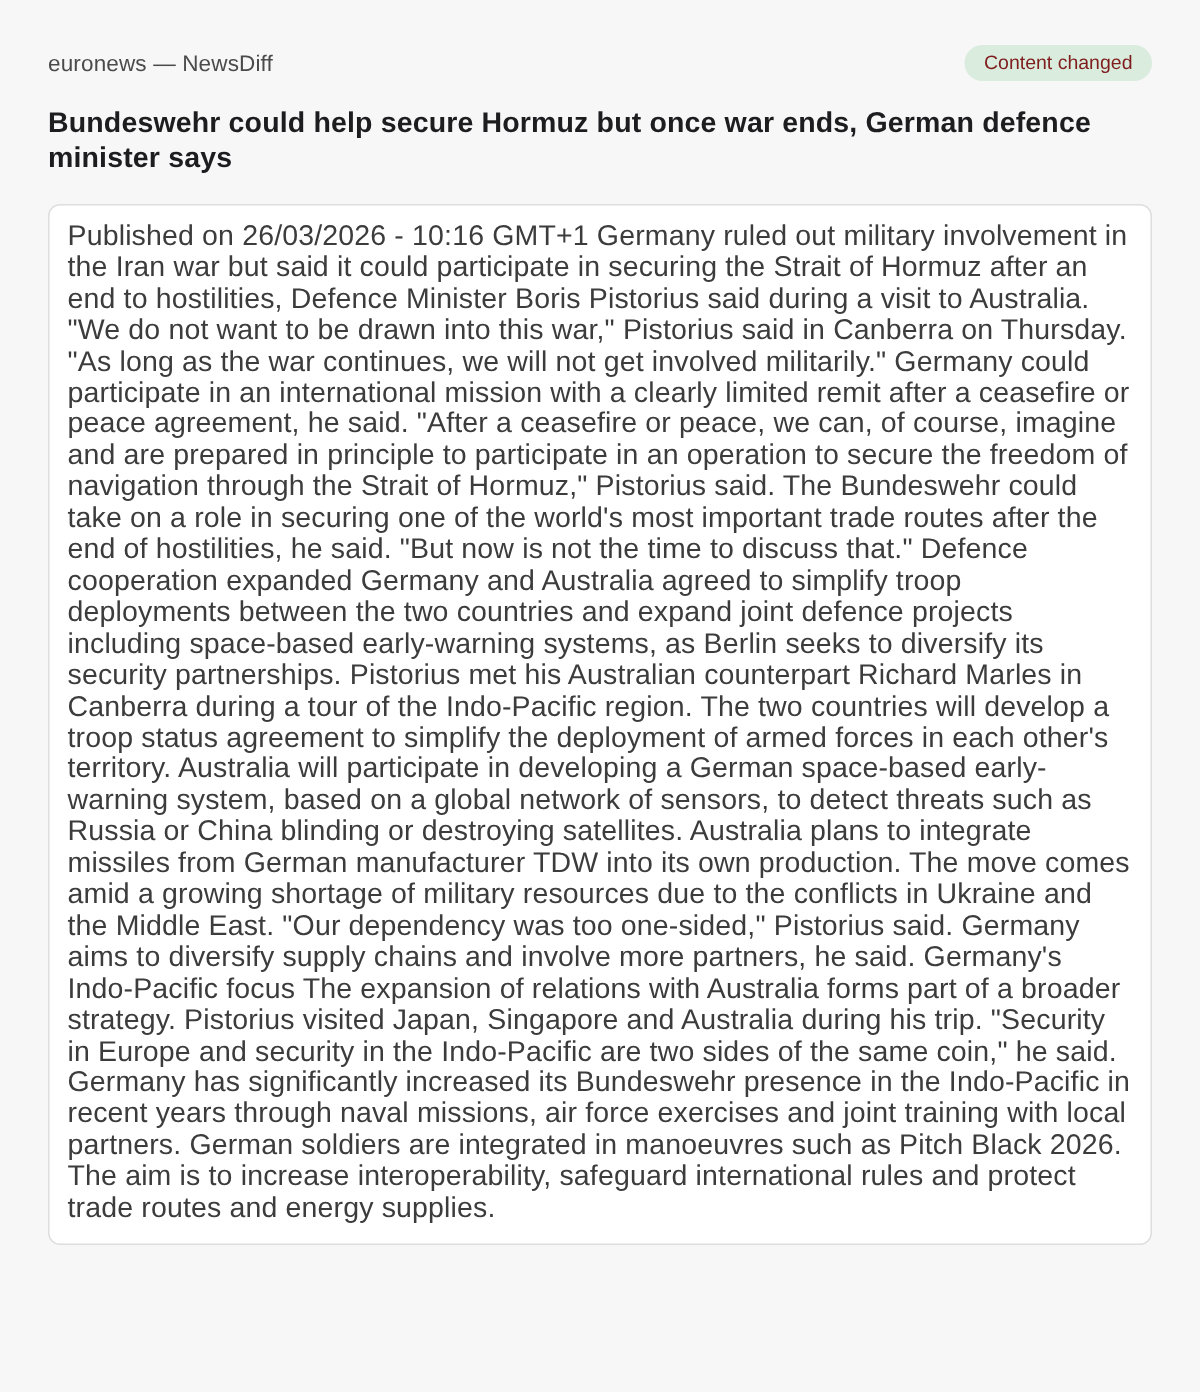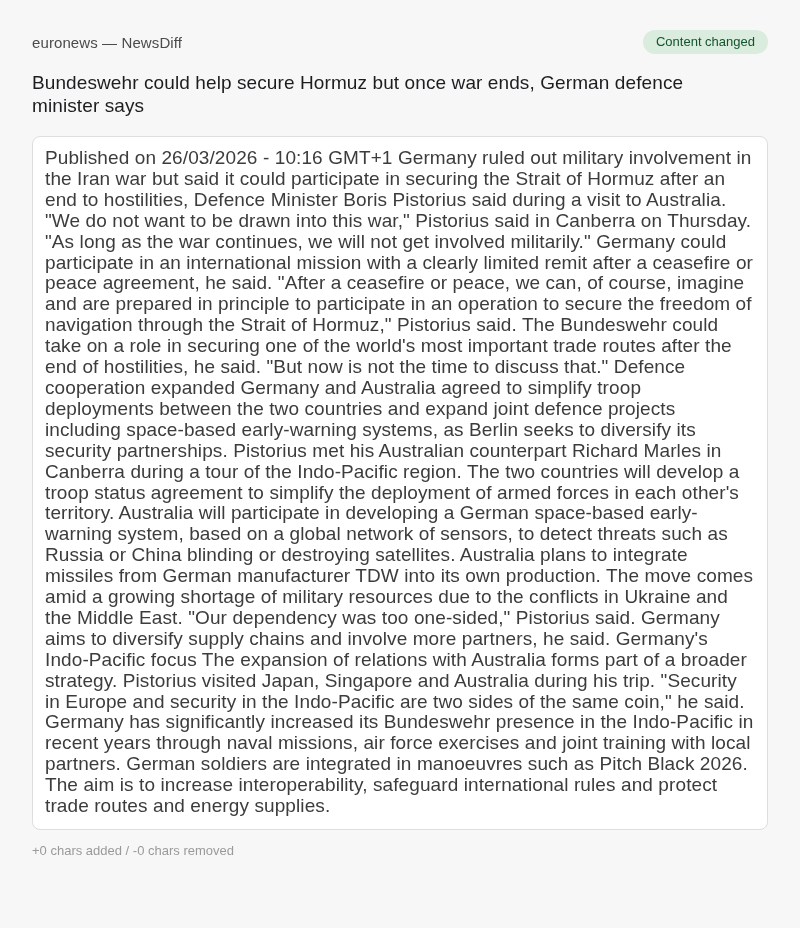--- a/index.html
+++ b/index.html
@@ -23,30 +23,30 @@
     align-items: center;
     margin-bottom: 17px;
   }
   .brand {
     font-size: 15px;
     color: #4b4b4b;
     letter-spacing: 0.1px;
   }
   .badge {
     font-size: 13px;
-    color: #14532d;
+    color: #7f1d1d;
     background: #d9ecdd;
     padding: 4px 13px 5px 13px;
     border-radius: 999px;
     line-height: 15px;
     white-space: nowrap;
   }
   .title {
     font-size: 19px;
-    font-weight: 400;
+    font-weight: 700;
     color: #1d1d1f;
     line-height: 23px;
     margin: 0 0 19px 0;
     max-width: 700px;
     letter-spacing: 0.1px;
   }
   .card {
     background: #ffffff;
     border: 1px solid #dedede;
     border-radius: 8px;
@@ -75,15 +75,14 @@
     <div class="brand">euronews — NewsDiff</div>
     <div class="badge">Content changed</div>
   </div>
 
   <h1 class="title">Bundeswehr could help secure Hormuz but once war ends, German defence minister says</h1>
 
   <div class="card">
     <p class="body-text">Published on 26/03/2026 - 10:16 GMT+1 Germany ruled out military involvement in the Iran war but said it could participate in securing the Strait of Hormuz after an end to hostilities, Defence Minister Boris Pistorius said during a visit to Australia. "We do not want to be drawn into this war," Pistorius said in Canberra on Thursday. "As long as the war continues, we will not get involved militarily." Germany could participate in an international mission with a clearly limited remit after a ceasefire or peace agreement, he said. "After a ceasefire or peace, we can, of course, imagine and are prepared in principle to participate in an operation to secure the freedom of navigation through the Strait of Hormuz," Pistorius said. The Bundeswehr could take on a role in securing one of the world's most important trade routes after the end of hostilities, he said. "But now is not the time to discuss that." Defence cooperation expanded Germany and Australia agreed to simplify troop deployments between the two countries and expand joint defence projects including space-based early-warning systems, as Berlin seeks to diversify its security partnerships. Pistorius met his Australian counterpart Richard Marles in Canberra during a tour of the Indo-Pacific region. The two countries will develop a troop status agreement to simplify the deployment of armed forces in each other's territory. Australia will participate in developing a German space-based early-warning system, based on a global network of sensors, to detect threats such as Russia or China blinding or destroying satellites. Australia plans to integrate missiles from German manufacturer TDW into its own production. The move comes amid a growing shortage of military resources due to the conflicts in Ukraine and the Middle East. "Our dependency was too one-sided," Pistorius said. Germany aims to diversify supply chains and involve more partners, he said. Germany's Indo-Pacific focus The expansion of relations with Australia forms part of a broader strategy. Pistorius visited Japan, Singapore and Australia during his trip. "Security in Europe and security in the Indo-Pacific are two sides of the same coin," he said. Germany has significantly increased its Bundeswehr presence in the Indo-Pacific in recent years through naval missions, air force exercises and joint training with local partners. German soldiers are integrated in manoeuvres such as Pitch Black 2026. The aim is to increase interoperability, safeguard international rules and protect trade routes and energy supplies.</p>
   </div>
 
-  <div class="footer-stats">+0 chars added / -0 chars removed</div>
 
 </div>
 
 </body></html>

